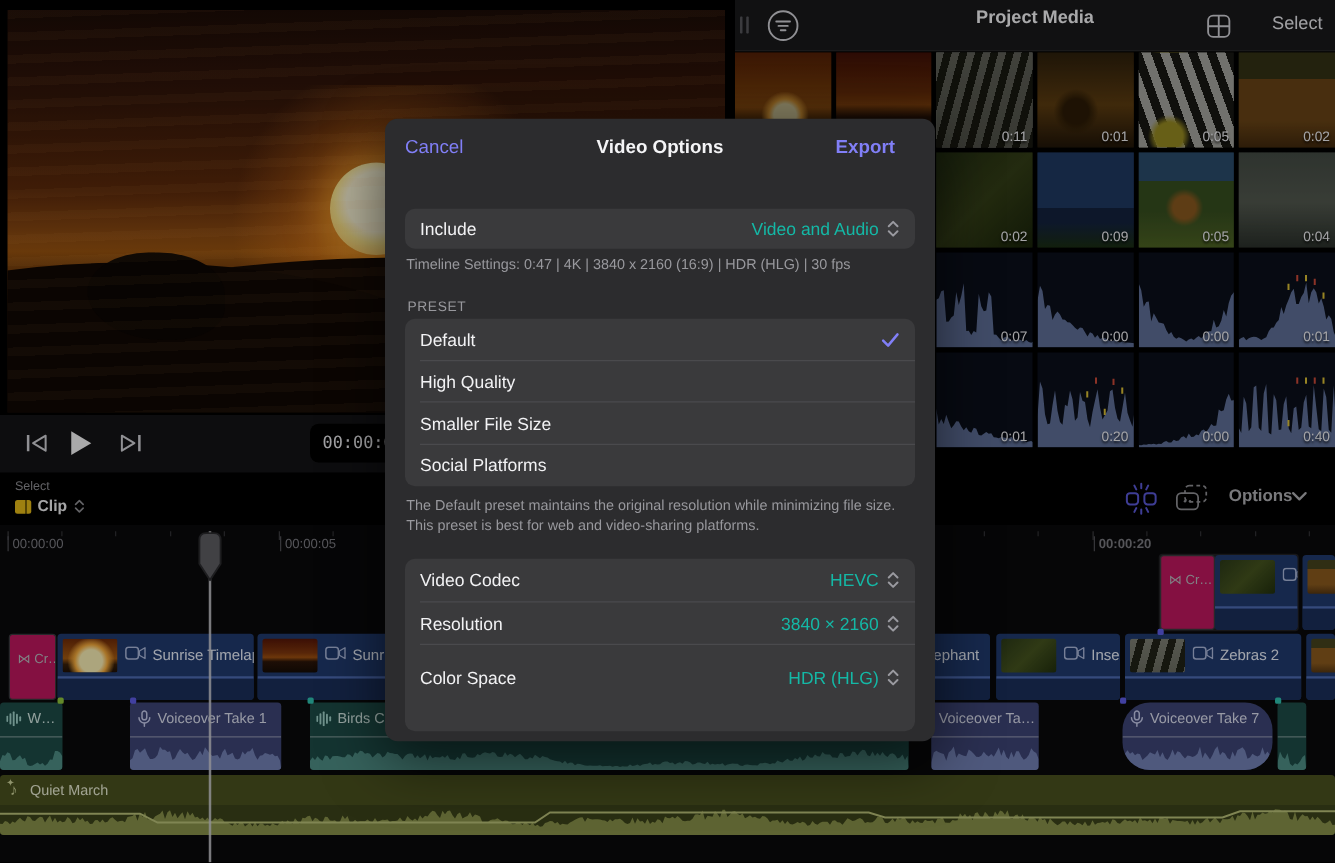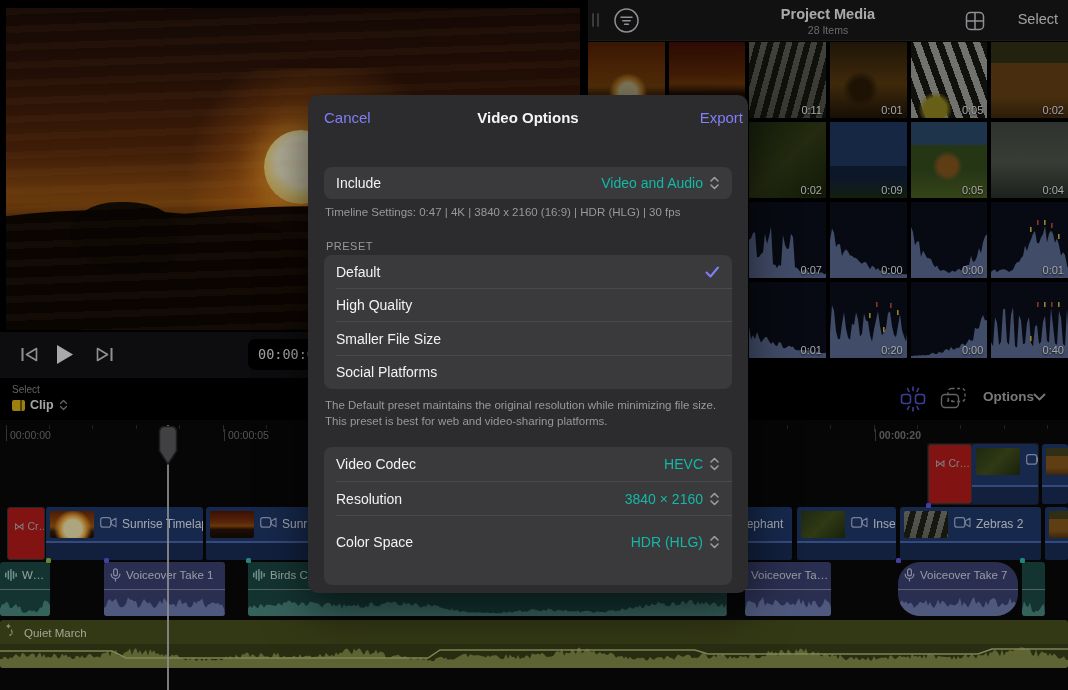--- a/index.html
+++ b/index.html
@@ -60,21 +60,21 @@
   #timeline{left:0;top:420px;width:1068px;height:270px;background:#0a0a0b;}
   .rlabel{position:absolute;top:9px;font-size:10.5px;color:#7a7a80;}
   .rlabel:before{content:"";position:absolute;left:-4px;top:0px;width:1px;height:12px;background:#4c4c52;}
   .tick{position:absolute;top:5px;width:1px;height:4px;background:#303034;}
   .clip{position:absolute;border-radius:3px;overflow:hidden;box-sizing:border-box;}
   .vclip{background:#203a6e;}
   .vclip .thumb{position:absolute;left:4px;top:4px;width:44px;height:27px;border-radius:2px;}
   .vclip .lbl{position:absolute;top:10px;font-size:12px;color:#e7ecf7;white-space:nowrap;}
   .vclip .div{position:absolute;left:0;right:0;height:2px;background:#4c6ab0;}
   .vclip .astrip{position:absolute;left:0;right:0;bottom:0;background:#1a2e5a;}
-  .trans{background:#b91c1c;border:1px solid #3a3a3e;}
+  .trans{background:#be185d;border:1px solid #3a3a3e;}
   .trans .lbl{position:absolute;left:6px;top:12px;font-size:10.5px;color:#b9b9be;white-space:nowrap;}
   .overlay-backdrop{background:rgba(72,72,78,.38);border-radius:3px;}
   .aclip .lbl{position:absolute;top:7px;font-size:11.5px;white-space:nowrap;}
   .aclip.teal{background:#1d4b47;}
   .aclip.teal .lbl{color:#d2e7e2;}
   .aclip.indigo{background:#3d4474;}
   .aclip.indigo .lbl{color:#dadded;}
   .aclip .wfline{position:absolute;left:0;right:0;height:1px;background:rgba(255,255,255,.38);}
   .marker{position:absolute;width:5px;height:5px;border-radius:1.5px;}
   #music-clip{left:0;top:620px;width:1068px;height:48px;background:#4a511f;}
@@ -154,21 +154,20 @@
           <rect x="5" y="0" width="2" height="14" rx="1" fill="#55555a"></rect>
         </svg>
     </span>
     <span class="abs" style="left:25px;top:7px">
       <svg width="27" height="27">
           <circle cx="13.5" cy="13.5" r="11.5" fill="none" stroke="#cfcfd4" stroke-width="1.5"></circle>
           <path d="M8 10.2 H19 M9.8 13.7 H17.2 M11.6 17.2 H15.4" stroke="#cfcfd4" stroke-width="1.5" stroke-linecap="round"></path>
         </svg>
     </span>
     <div id="media-title">Project Media</div>
-    <div id="media-sub">28 Items</div>
     <span class="abs" style="right:82px;top:10px">
       <svg width="22" height="22">
           <rect x="2.5" y="2.5" width="17" height="17" rx="4" fill="none" stroke="#cfcfd4" stroke-width="1.5"></rect>
           <path d="M11 2.5 V19.5 M2.5 11 H19.5" stroke="#cfcfd4" stroke-width="1.5"></path>
         </svg>
     </span>
     <span id="media-select">Select</span>
   </div>
 
   <div id="media-grid" class="abs">
@@ -510,21 +509,21 @@
   <div class="abs" style="left:157px;top:425px;z-index:6">
     <svg width="22" height="40">
         <path d="M11 39 L2.5 26 L2.5 7 Q2.5 1.5 8 1.5 L14 1.5 Q19.5 1.5 19.5 7 L19.5 26 Z" fill="#5d5d62" stroke="#2c2c2f" stroke-width="1.5"></path>
       </svg>
   </div>
 
   <div id="scrim" class="abs"></div>
   <div id="dialog" class="abs">
     <span class="dlg-link" style="left:16px">Cancel</span>
     <div id="dlg-title">Video Options</div>
-    <span class="dlg-link" style="right:5px;font-weight:normal">Export</span>
+    <span class="dlg-link" style="right:32px;font-weight:bold">Export</span>
 
     <div class="grp" style="top:72px;height:32px">
       <div class="grp-row" style="height:32px">
         <span class="lab">Include</span>
         <span class="val">
             <span>Video and Audio</span>
           <svg width="11" height="14">
               <path d="M2 5 L5.5 1.5 L9 5 M2 9 L5.5 12.5 L9 9" fill="none" stroke="#9a9aa0" stroke-width="1.6" stroke-linecap="round" stroke-linejoin="round"></path>
             </svg>
         </span>

